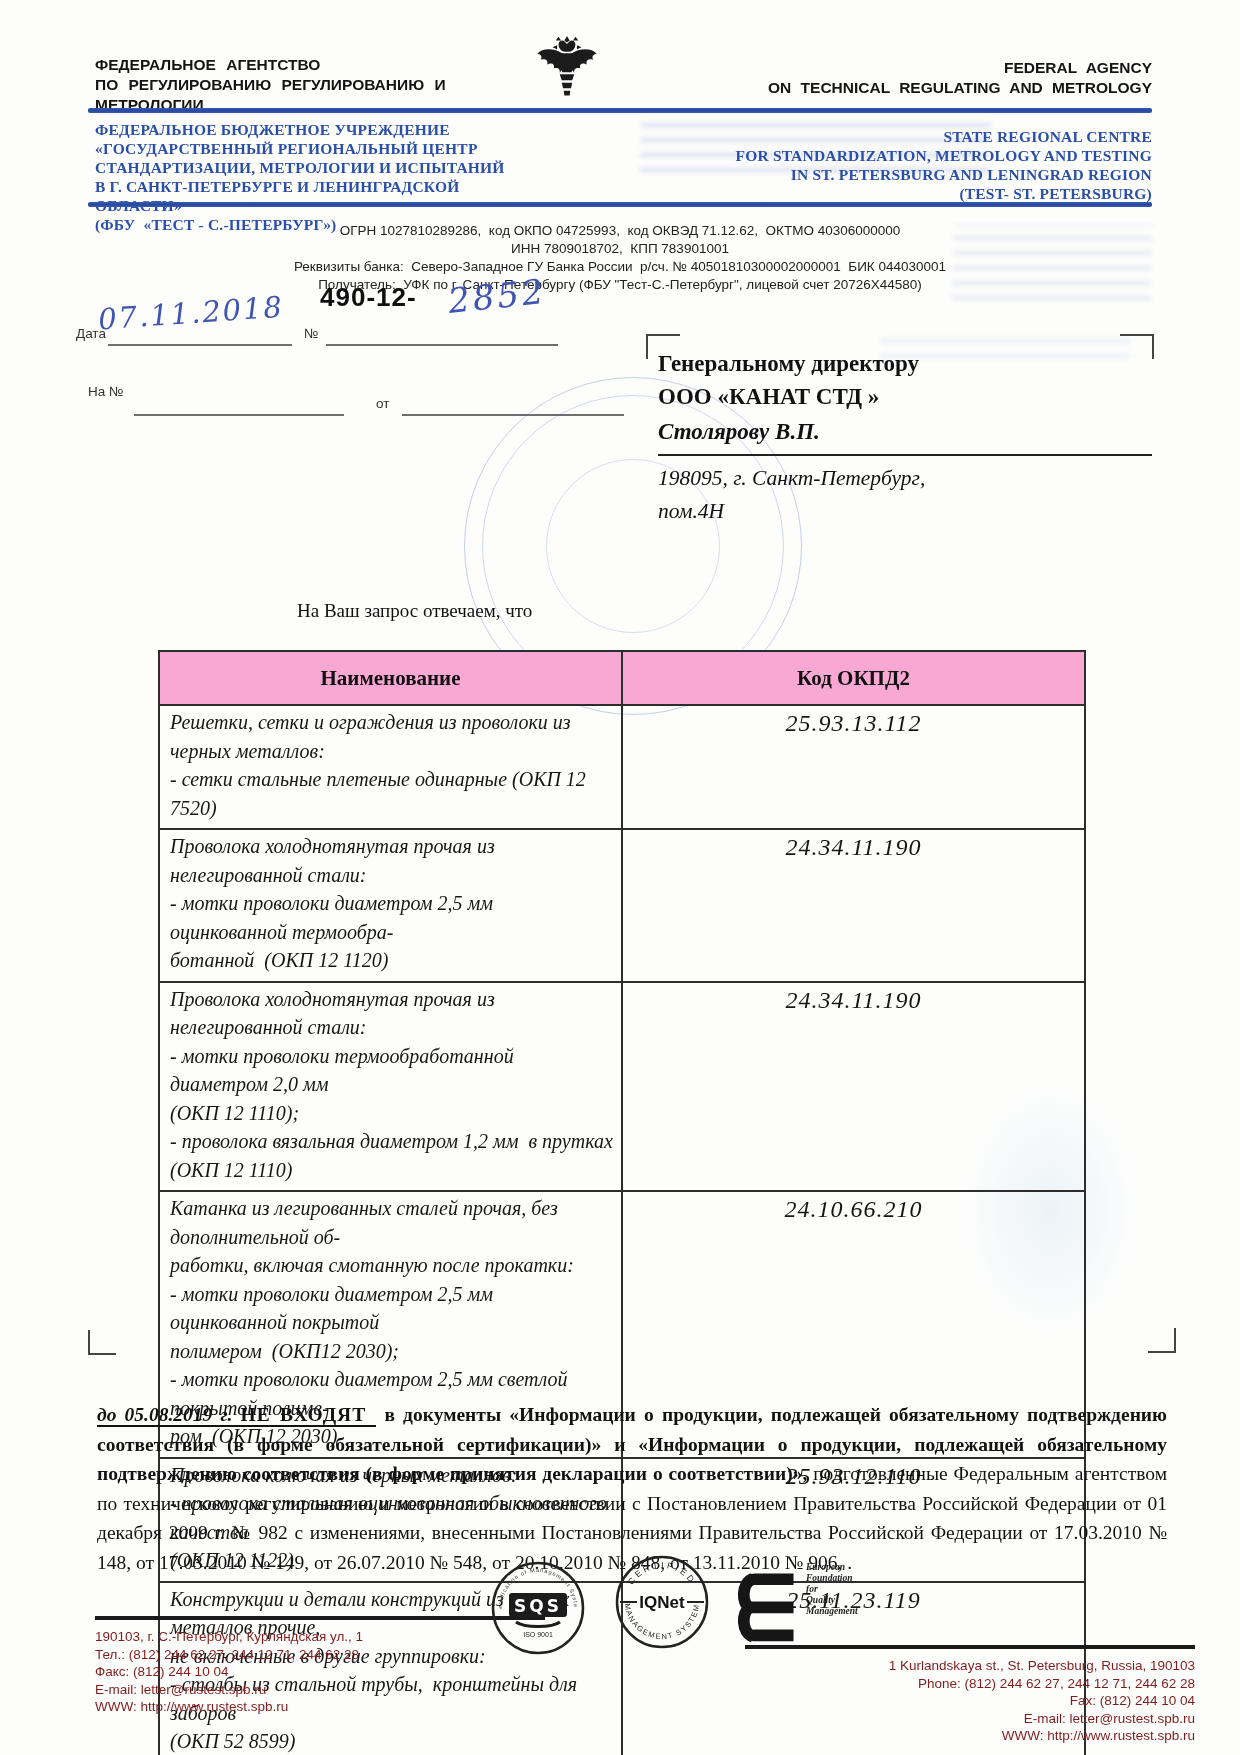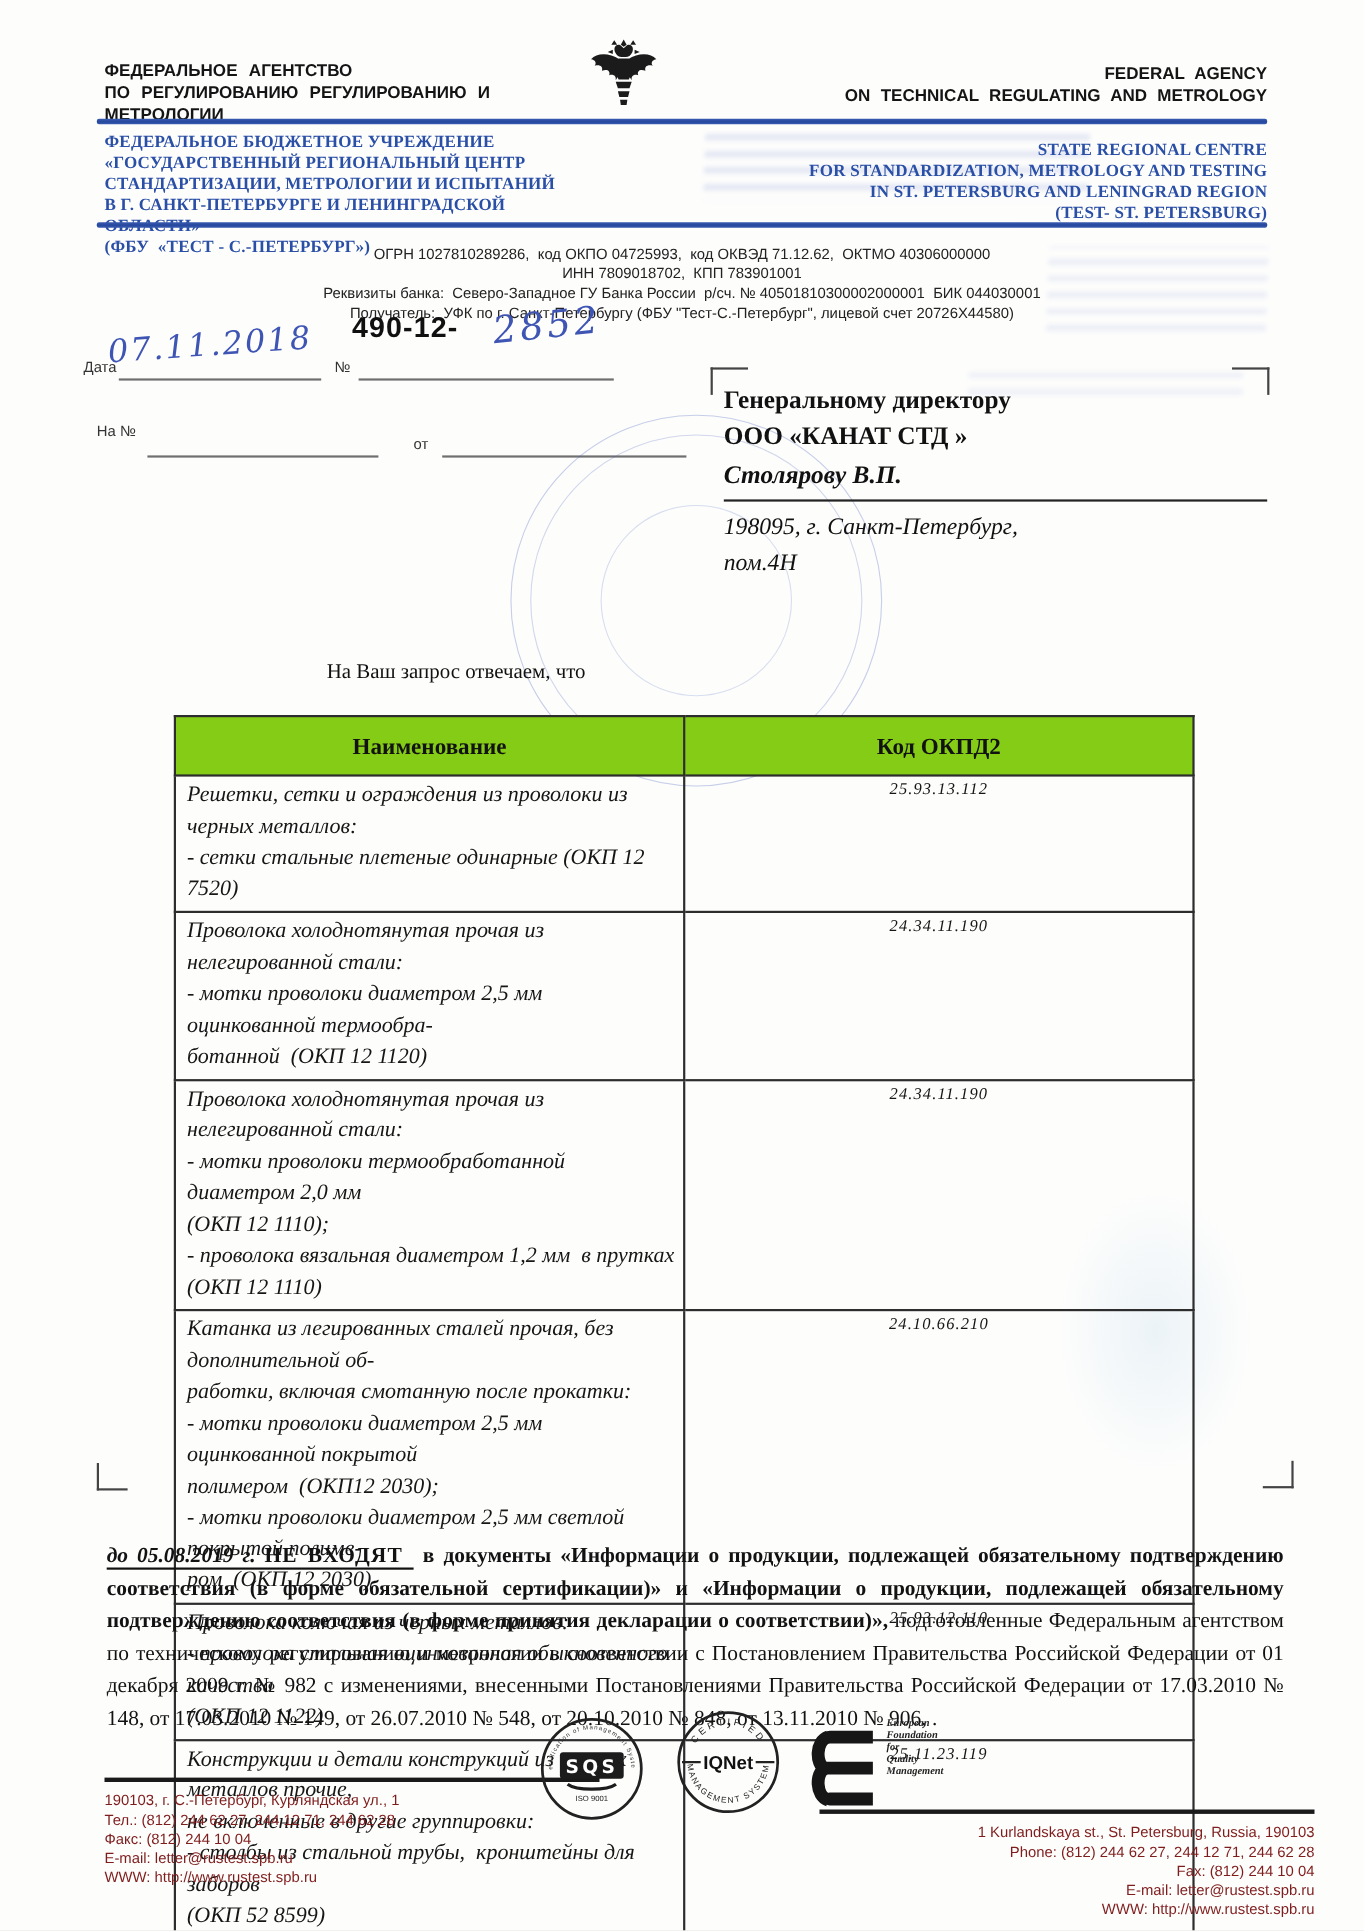--- a/index.html
+++ b/index.html
@@ -38,25 +38,25 @@
   .corner.tl{border-top:2px solid #444;border-left:2px solid #444;}
   .corner.tr{border-top:2px solid #444;border-right:2px solid #444;}
   .corner.bl{border-bottom:2px solid #444;border-left:2px solid #444;}
   .corner.br{border-bottom:2px solid #444;border-right:2px solid #444;}
 
   .intro{font-family:"Liberation Serif",serif;font-size:19px;color:#111;}
 
   
   table.okpd{border-collapse:collapse;width:928px;table-layout:fixed;background:transparent;}
   table.okpd th,table.okpd td{border:2.5px solid #2d2d2d;}
-  table.okpd th{background:#84cc16;font-family:"Liberation Serif",serif;font-weight:bold;
+  table.okpd th{background:#f9a8d4;font-family:"Liberation Serif",serif;font-weight:bold;
                 font-size:21px;color:#121212;height:50px;text-align:center;vertical-align:middle;}
   td.name{width:664px;font-family:"Liberation Serif",serif;font-style:italic;font-size:20px;
           line-height:28.5px;padding:2px 8px 6px 10px;vertical-align:top;white-space:pre-wrap;}
-  td.code{width:260px;font-family:"Liberation Serif",serif;font-style:italic;font-size:15px;
+  td.code{width:260px;font-family:"Liberation Serif",serif;font-style:italic;font-size:24px;
           text-align:center;vertical-align:top;padding-top:4px;letter-spacing:1px;}
 
   
   .conclusion{width:1070px;font-family:"Liberation Serif",serif;font-size:19.5px;line-height:29.5px;
               text-align:justify;color:#121212;z-index:1;}
   .conclusion .lead{font-weight:bold;border-bottom:2.5px solid #111;padding-right:10px;}
   .conclusion .lead .it{font-style:italic;}
   .conclusion .caps{letter-spacing:1px;}
   .conclusion .b{font-weight:bold;}
 

